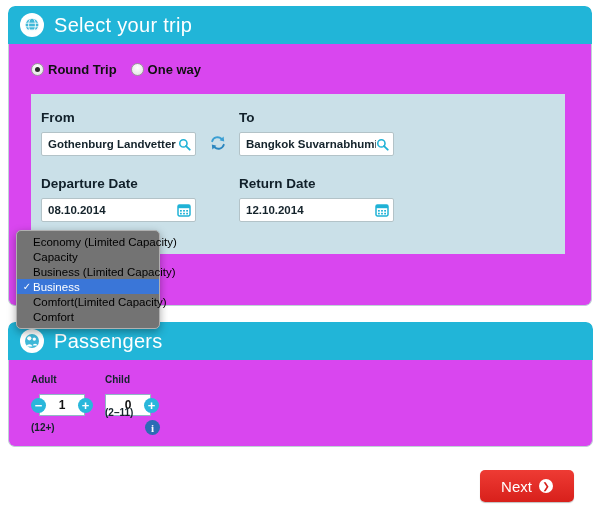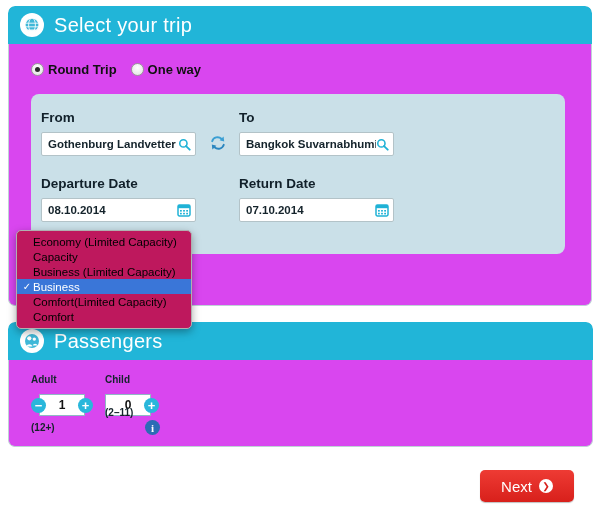--- a/index.html
+++ b/index.html
@@ -86,21 +86,21 @@
     background: #2a2a2a;
   }
   .radio-label { margin-right: 10px; }
 
   
   .form-panel {
     position: absolute;
     left: 22px; top: 50px;
     width: 534px; height: 160px;
     background: #cae0e8;
-    border-radius: 8px;
+    border-radius: 0;
   }
   .field-label {
     position: absolute;
     font-size: 13.5px;
     font-weight: bold;
     color: #11202a;
   }
   .text-field {
     position: absolute;
     background: #ffffff;
@@ -124,22 +124,22 @@
     width: 22px; height: 22px;
     display: flex; align-items: center; justify-content: center;
     background: transparent; border: none;
     cursor: pointer; padding: 0;
   }
 
   
   .dropdown {
     position: absolute;
     left: 16px; top: 230px;
-    width: 176px;
-    background: #be185d;
+    width: 144px;
+    background: #737373;
     border: 1px solid #b0b0b0;
     border-radius: 5px;
     box-shadow: 0 3px 9px rgba(0,0,0,0.35);
     padding: 3px 0 4px 0;
     z-index: 50;
   }
   .dd-item {
     height: 15px;
     display: flex;
     align-items: center;
@@ -323,21 +323,21 @@
                   <rect x="3" y="9.8" width="1.8" height="1.6"></rect>
                   <rect x="6.1" y="9.8" width="1.8" height="1.6"></rect>
                   <rect x="9.2" y="9.8" width="1.8" height="1.6"></rect>
                 </g>
               </svg>
             </span>
           </div>
 
           <span class="field-label" style="left:208px; top:82px;">Return Date</span>
           <div class="text-field" style="left:208px; top:104px; width:155px;">
-            <span class="val">07.10.2014</span>
+            <span class="val">12.10.2014</span>
             <span class="trail">
               <svg width="14" height="14" viewBox="0 0 14 14" aria-hidden="true">
                 <rect x="1" y="2" width="12" height="11" rx="1.4" fill="none" stroke="#1fb2d6" stroke-width="1.5"></rect>
                 <rect x="1" y="2" width="12" height="3.2" fill="#1fb2d6"></rect>
                 <g fill="#1fb2d6">
                   <rect x="3" y="7" width="1.8" height="1.6"></rect>
                   <rect x="6.1" y="7" width="1.8" height="1.6"></rect>
                   <rect x="9.2" y="7" width="1.8" height="1.6"></rect>
                   <rect x="3" y="9.8" width="1.8" height="1.6"></rect>
                   <rect x="6.1" y="9.8" width="1.8" height="1.6"></rect>

